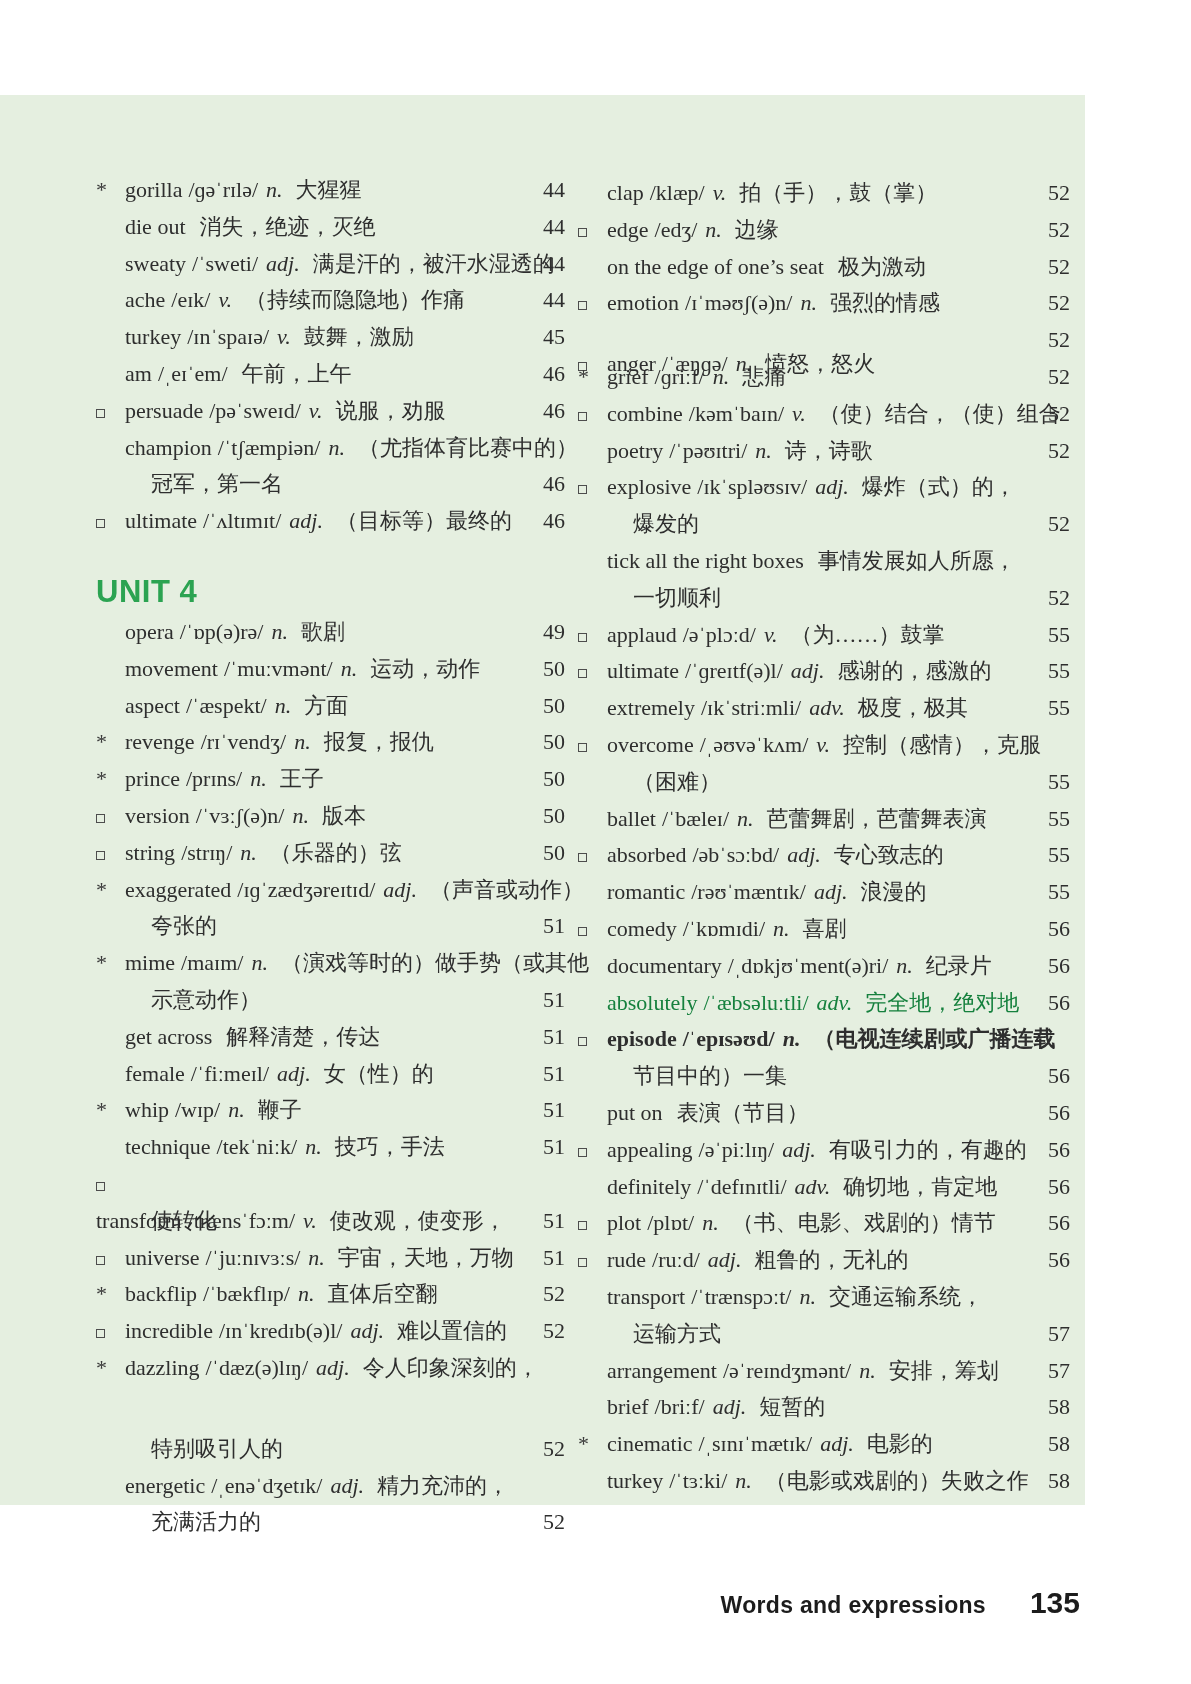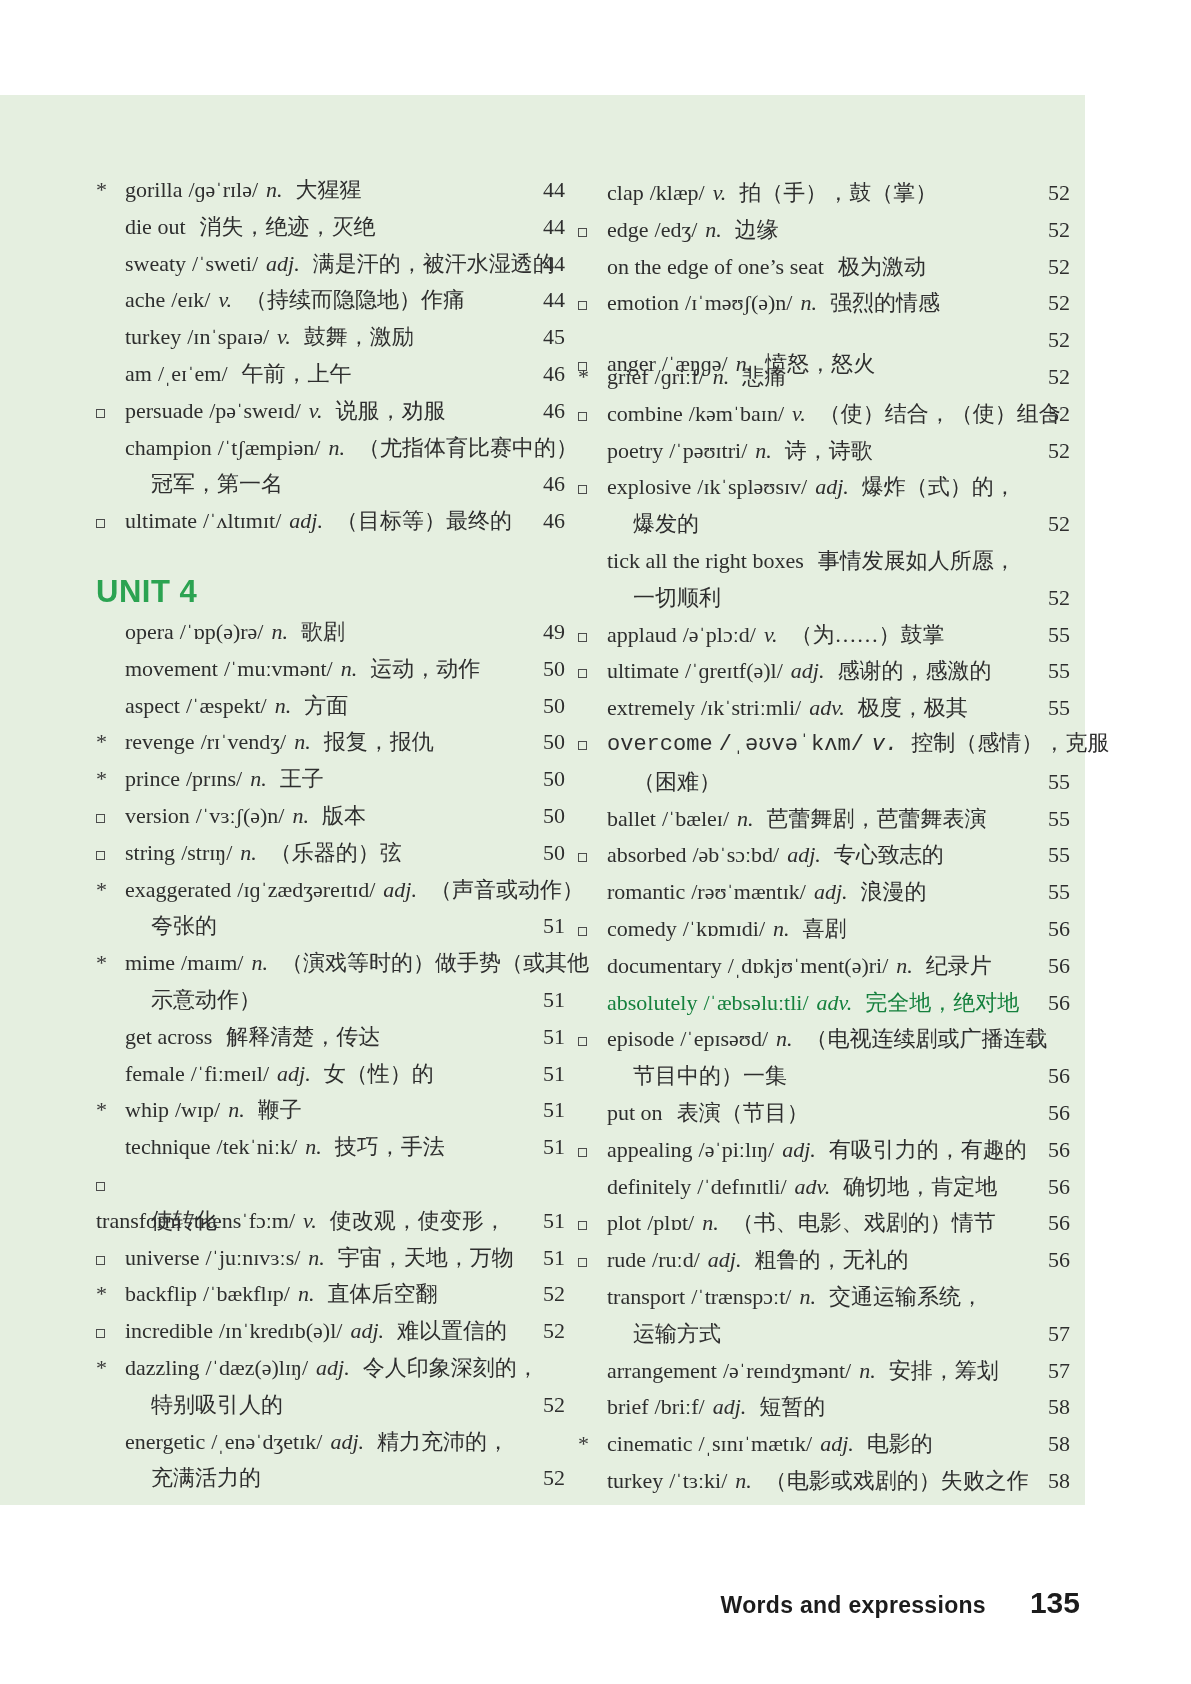--- a/index.html
+++ b/index.html
@@ -191,21 +191,21 @@
       <div class="line" style="color: rgb(46, 46, 46);">
         <span class="marker"><span class="sq"></span></span>
         <span class="entry" style="color: rgb(46, 46, 46);"><span class="w">incredible</span><span class="ph">/ɪnˈkredɪb(ə)l/</span><span class="pos">adj.</span><span class="cn">难以置信的</span></span>
         <span class="pagenum">52</span>
       </div>
       <div class="line" style="color: rgb(46, 46, 46);">
         <span class="marker">*</span>
         <span class="entry" style="color: rgb(46, 46, 46);"><span class="w">dazzling</span><span class="ph">/ˈdæz(ə)lɪŋ/</span><span class="pos">adj.</span><span class="cn">令人印象深刻的，</span></span>
         <span class="pagenum"></span>
       </div>
-      <div class="line indent" style="color: rgb(46, 46, 46);">
+      <div class="line indent" style="color: rgb(46, 46, 46); margin-top: 44px;">
         <span class="marker"></span>
         <span class="entry" style="color: rgb(46, 46, 46);"><span class="cn">特别吸引人的</span></span>
         <span class="pagenum">52</span>
       </div>
       <div class="line" style="color: rgb(46, 46, 46);">
         <span class="marker"></span>
         <span class="entry" style="color: rgb(46, 46, 46);"><span class="w">energetic</span><span class="ph">/ˌenəˈdʒetɪk/</span><span class="pos">adj.</span><span class="cn">精力充沛的，</span></span>
         <span class="pagenum"></span>
       </div>
       <div class="line indent" style="color: rgb(46, 46, 46); text-align: center;">
@@ -283,21 +283,21 @@
       <div class="line" style="color: rgb(46, 46, 46);">
         <span class="marker"><span class="sq"></span></span>
         <span class="entry" style="color: rgb(46, 46, 46);"><span class="w">ultimate</span><span class="ph">/ˈɡreɪtf(ə)l/</span><span class="pos">adj.</span><span class="cn">感谢的，感激的</span></span>
         <span class="pagenum">55</span>
       </div>
       <div class="line" style="color: rgb(46, 46, 46);">
         <span class="marker"></span>
         <span class="entry" style="color: rgb(46, 46, 46);"><span class="w">extremely</span><span class="ph">/ɪkˈstriːmli/</span><span class="pos">adv.</span><span class="cn">极度，极其</span></span>
         <span class="pagenum">55</span>
       </div>
-      <div class="line" style="color: rgb(46, 46, 46); font-family: Liberation Mono, monospace;">
+      <div class="line" style="color: rgb(46, 46, 46);">
         <span class="marker"><span class="sq"></span></span>
         <span class="entry" style="color: rgb(46, 46, 46);"><span class="w">overcome</span><span class="ph">/ˌəʊvəˈkʌm/</span><span class="pos">v.</span><span class="cn">控制（感情），克服</span></span>
         <span class="pagenum"></span>
       </div>
       <div class="line indent" style="color: rgb(46, 46, 46);">
         <span class="marker"></span>
         <span class="entry" style="color: rgb(46, 46, 46);"><span class="cn">（困难）</span></span>
         <span class="pagenum">55</span>
       </div>
       <div class="line" style="color: rgb(46, 46, 46);">
@@ -323,21 +323,21 @@
       <div class="line" style="color: rgb(46, 46, 46);">
         <span class="marker"></span>
         <span class="entry" style="color: rgb(46, 46, 46);"><span class="w">documentary</span><span class="ph">/ˌdɒkjʊˈment(ə)ri/</span><span class="pos">n.</span><span class="cn">纪录片</span></span>
         <span class="pagenum">56</span>
       </div>
       <div class="line" style="color: rgb(46, 46, 46);">
         <span class="marker"></span>
         <span class="entry" style="color: #15803d;"><span class="w">absolutely</span><span class="ph">/ˈæbsəluːtli/</span><span class="pos">adv.</span><span class="cn">完全地，绝对地</span></span>
         <span class="pagenum">56</span>
       </div>
-      <div class="line" style="color: rgb(46, 46, 46);">
+      <div class="line" style="color: rgb(46, 46, 46); font-weight: bold;">
         <span class="marker"><span class="sq"></span></span>
         <span class="entry" style="color: rgb(46, 46, 46);"><span class="w">episode</span><span class="ph">/ˈepɪsəʊd/</span><span class="pos">n.</span><span class="cn">（电视连续剧或广播连载</span></span>
         <span class="pagenum"></span>
       </div>
       <div class="line indent" style="color: rgb(46, 46, 46);">
         <span class="marker"></span>
         <span class="entry" style="color: rgb(46, 46, 46);"><span class="cn">节目中的）一集</span></span>
         <span class="pagenum">56</span>
       </div>
       <div class="line" style="color: rgb(46, 46, 46);">

